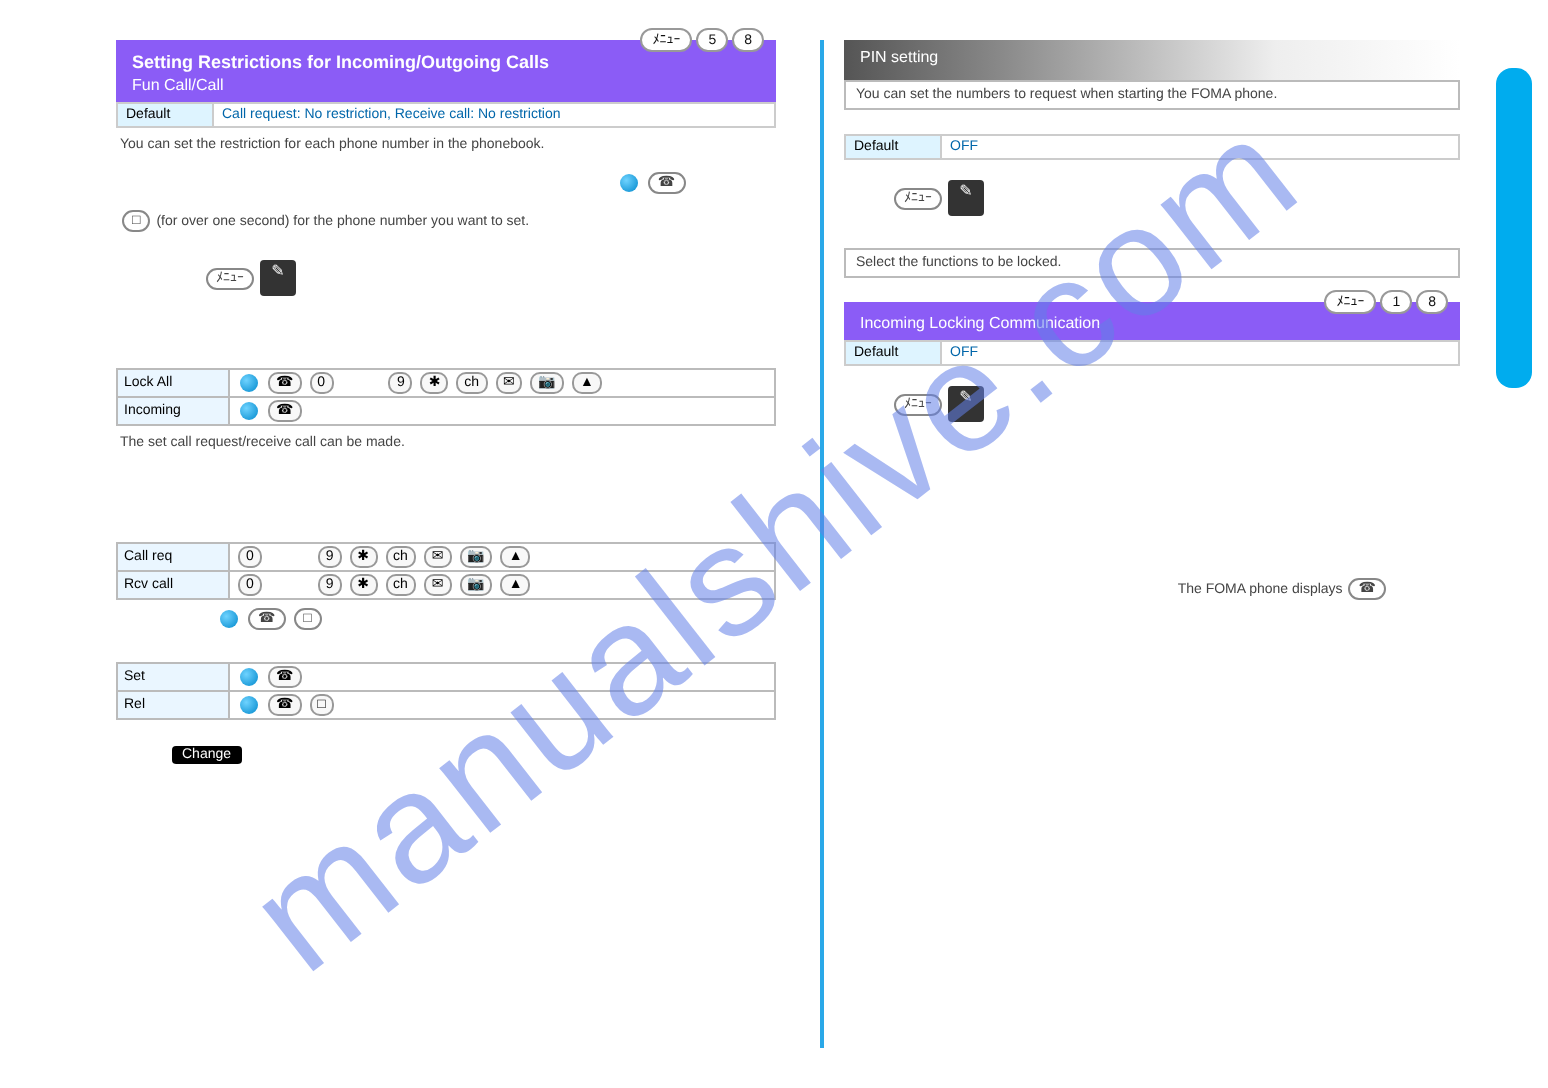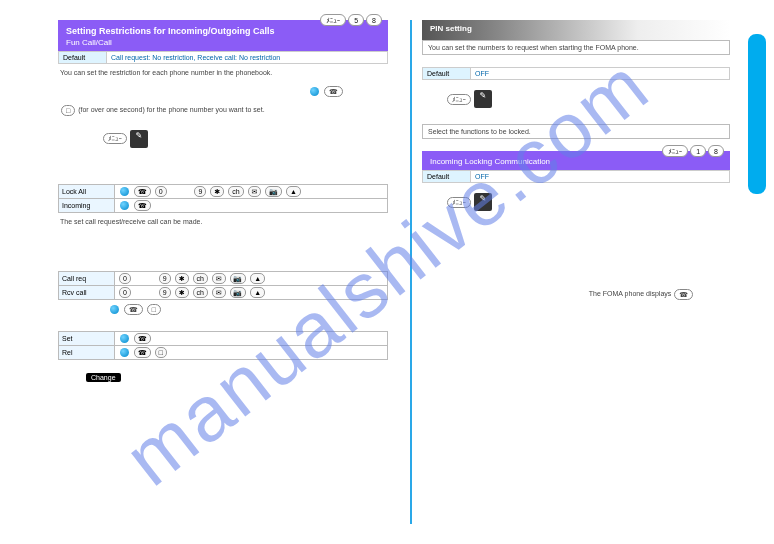--- a/index.html
+++ b/index.html
@@ -161,21 +161,21 @@
     line-height: 10px;
     height: 11px;
     vertical-align: middle;
   }
   .ic.blue { background: #2aa8e8; color: #fff; border-color: #2aa8e8; }
   .gradbar {
     height: 20px;
     background: linear-gradient(to right, #555 0%, #888 25%, #eee 70%, #fff 100%);
     color: #fff;
     font-size: 8px;
-    font-weight: bold;
+    font-weight: normal;
     padding: 4px 8px;
   }
   .desc-box {
     border: 1px solid #bbb;
     font-size: 7px;
     padding: 3px 5px;
     color: #444;
   }
   .chip-black {
     display: inline-block;

